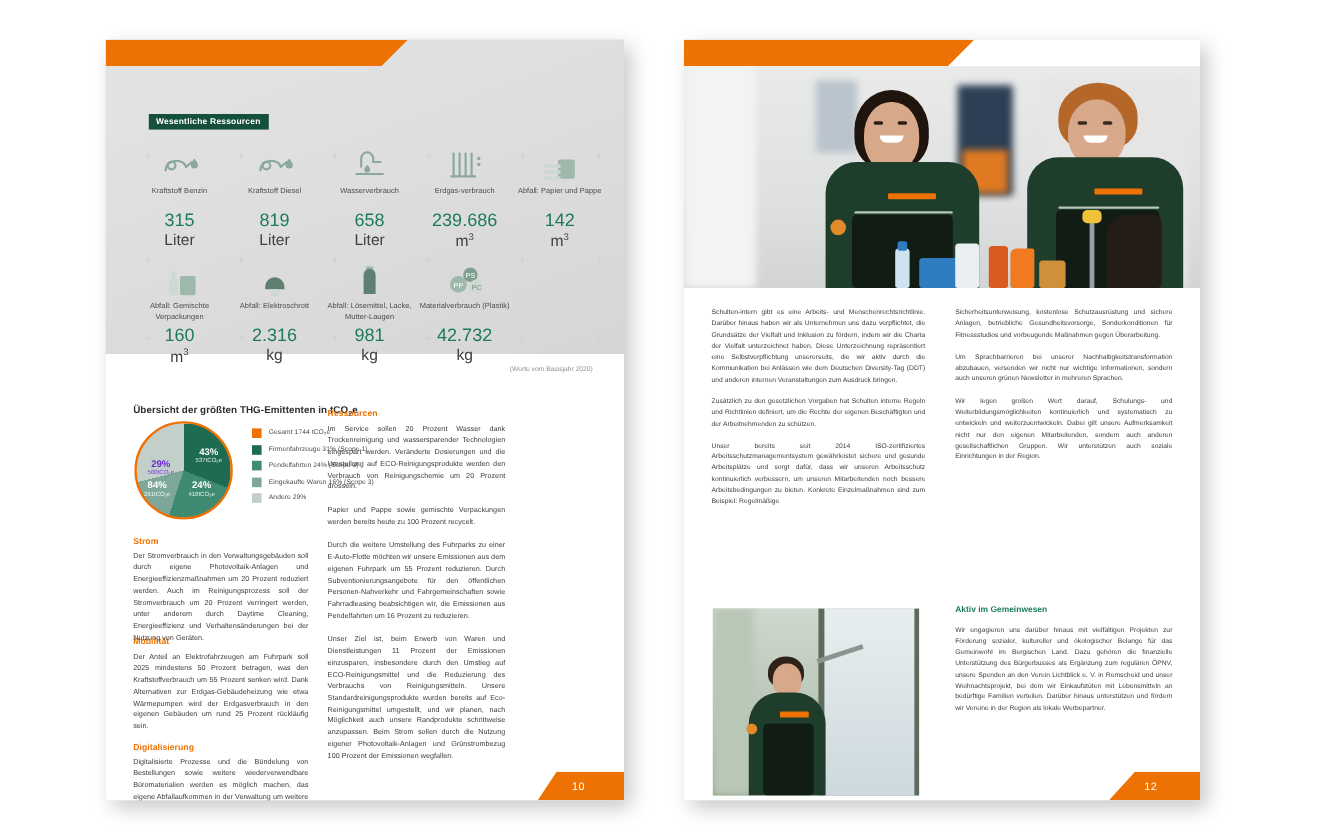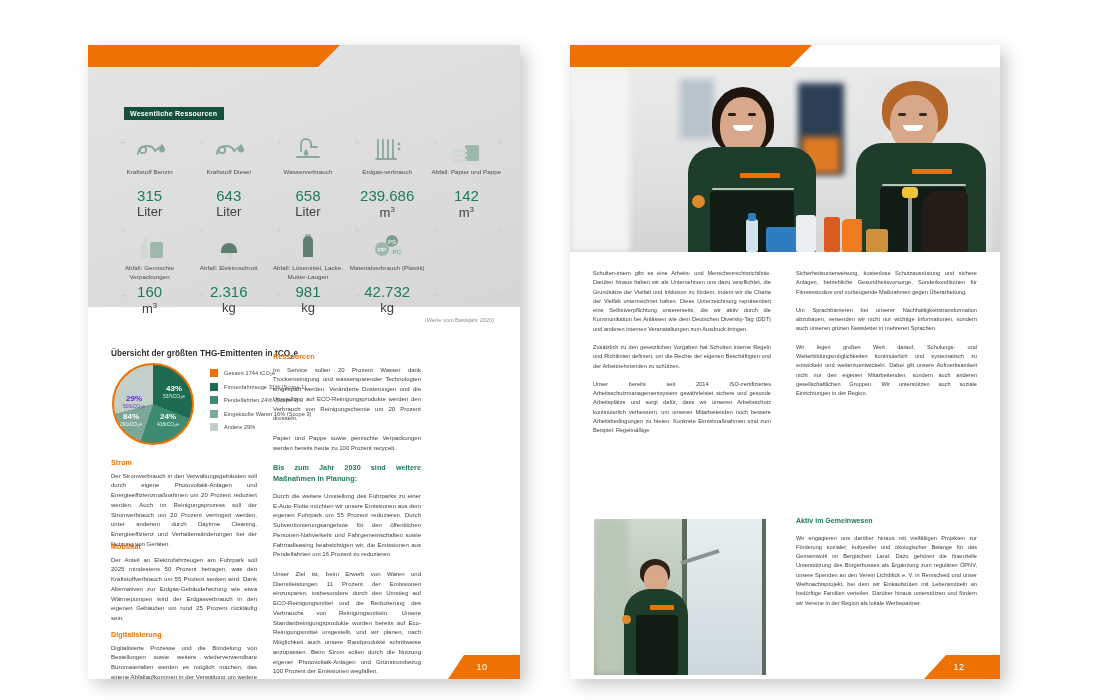--- a/index.html
+++ b/index.html
@@ -10,21 +10,20 @@
     font-family: "Liberation Sans", sans-serif;
     overflow: hidden;
   }
   .stage { position: relative; width: 1100px; height: 700px; background: #ffffff; }
 
   
   .page {
     position: absolute;
     background: #e6e6e6;
     overflow: hidden;
-    margin-top: 12px;
   }
   .page-left  { left: 88px;  top: 33px; width: 432px; height: 634px;
                 box-shadow: 6px 6px 16px rgba(0,0,0,.22); }
   .page-right { left: 570px; top: 33px; width: 430px; height: 634px;
                 box-shadow: 6px 6px 16px rgba(0,0,0,.22); }
 
   
   .lp-grey {
     position: absolute; left: 0; top: 0; width: 100%; height: 262px;
     background: linear-gradient(160deg,#e4e4e4 0%,#dedede 45%,#d6d6d6 100%);
@@ -199,21 +198,21 @@
           <svg width="36" height="26" viewBox="0 0 36 26">
               <g fill="none" stroke="#8ba99b" stroke-width="1.8" stroke-linecap="round">
                 <path d="M6 17c0-5 4-8 9-8 4 0 7 2 8 5"></path>
                 <circle cx="11" cy="13" r="3.2"></circle>
                 <path d="M23 14l5-4 3 2"></path>
               </g>
               <path d="M30 7c0 0 3 3.6 3 5.4A3 3 0 1 1 27 12.4C27 10.6 30 7 30 7z" fill="#8ba99b"></path>
             </svg>
         </div>
         <div class="kpi-label">Kraftstoff Diesel</div>
-        <div class="kpi-value">643</div>
+        <div class="kpi-value">819</div>
         <div class="kpi-unit">Liter</div>
       </div>
 
 
       <div class="kpi">
         <div class="kpi-icon">
           <svg width="34" height="28" viewBox="0 0 34 28">
               <g fill="none" stroke="#8ba99b" stroke-width="1.8" stroke-linecap="round">
                 <path d="M10 16V9a5 5 0 0 1 10 0v3"></path>
                 <path d="M20 12h6"></path>
@@ -370,21 +369,20 @@
     </div>
     <div class="col col-l" style="top:584px;">
       <div class="sec-h orange">Digitalisierung</div>
       <p>Digitalisierte Prozesse und die Bündelung von Bestellungen sowie weitere wiederverwendbare Büromaterialien werden es möglich machen, das eigene Abfallaufkommen in der Verwaltung um weitere 10 Prozent zu senken.</p>
     </div>
 
     <div class="col col-r" style="top:306px;">
       <div class="sec-h orange">Ressourcen</div>
       <p>Im Service sollen 20 Prozent Wasser dank Trockenreinigung und wassersparender Technologien eingespart werden. Veränderte Dosierungen und die Umstellung auf ECO-Reinigungsprodukte werden den Verbrauch von Reinigungschemie um 20 Prozent drosseln.</p>
       <p>Papier und Pappe sowie gemischte Verpackungen werden bereits heute zu 100 Prozent recycelt.</p>
-      <div class="sec-h green" style="line-height:1.5; margin-bottom:7px;">Bis zum Jahr 2030 sind weitere Maßnahmen in Planung:</div>
       <p>Durch die weitere Umstellung des Fuhrparks zu einer E-Auto-Flotte möchten wir unsere Emissionen aus dem eigenen Fuhrpark um 55 Prozent reduzieren. Durch Subventionierungsangebote für den öffentlichen Personen-Nahverkehr und Fahrgemeinschaften sowie Fahrradleasing beabsichtigen wir, die Emissionen aus Pendelfahrten um 16 Prozent zu reduzieren.</p>
       <p>Unser Ziel ist, beim Erwerb von Waren und Dienstleistungen 11 Prozent der Emissionen einzusparen, insbesondere durch den Umstieg auf ECO-Reinigungsmittel und die Reduzierung des Verbrauchs von Reinigungsmitteln. Unsere Standardreinigungsprodukte wurden bereits auf Eco-Reinigungsmittel umgestellt, und wir planen, nach Möglichkeit auch unsere Randprodukte schrittweise anzupassen. Beim Strom sollen durch die Nutzung eigener Photovoltaik-Anlagen und Grünstrombezug 100 Prozent der Emissionen wegfallen.</p>
     </div>
 
     <div class="pagenum pagenum-left">10</div>
   </div>
 
   <div class="page page-right">
     <div class="rp-white"></div>
     <div class="corner-bar rp-bar"></div>

